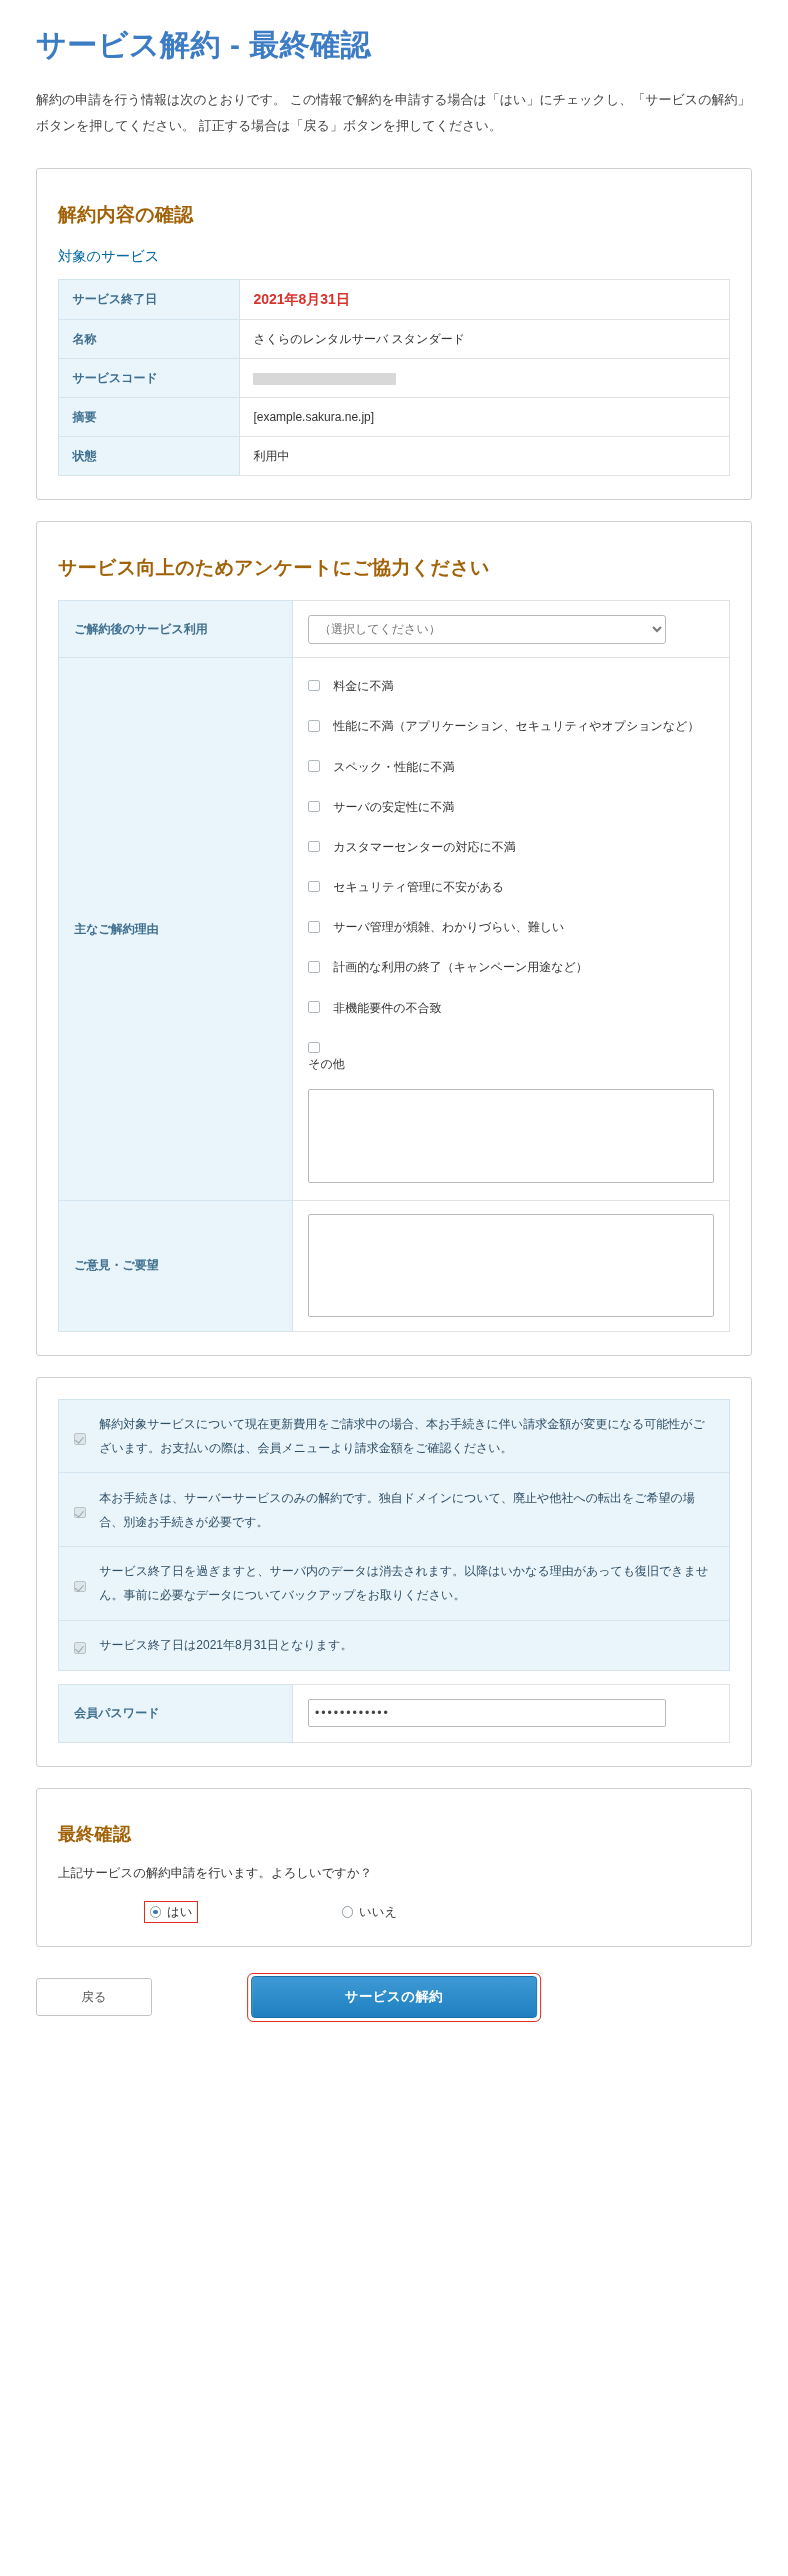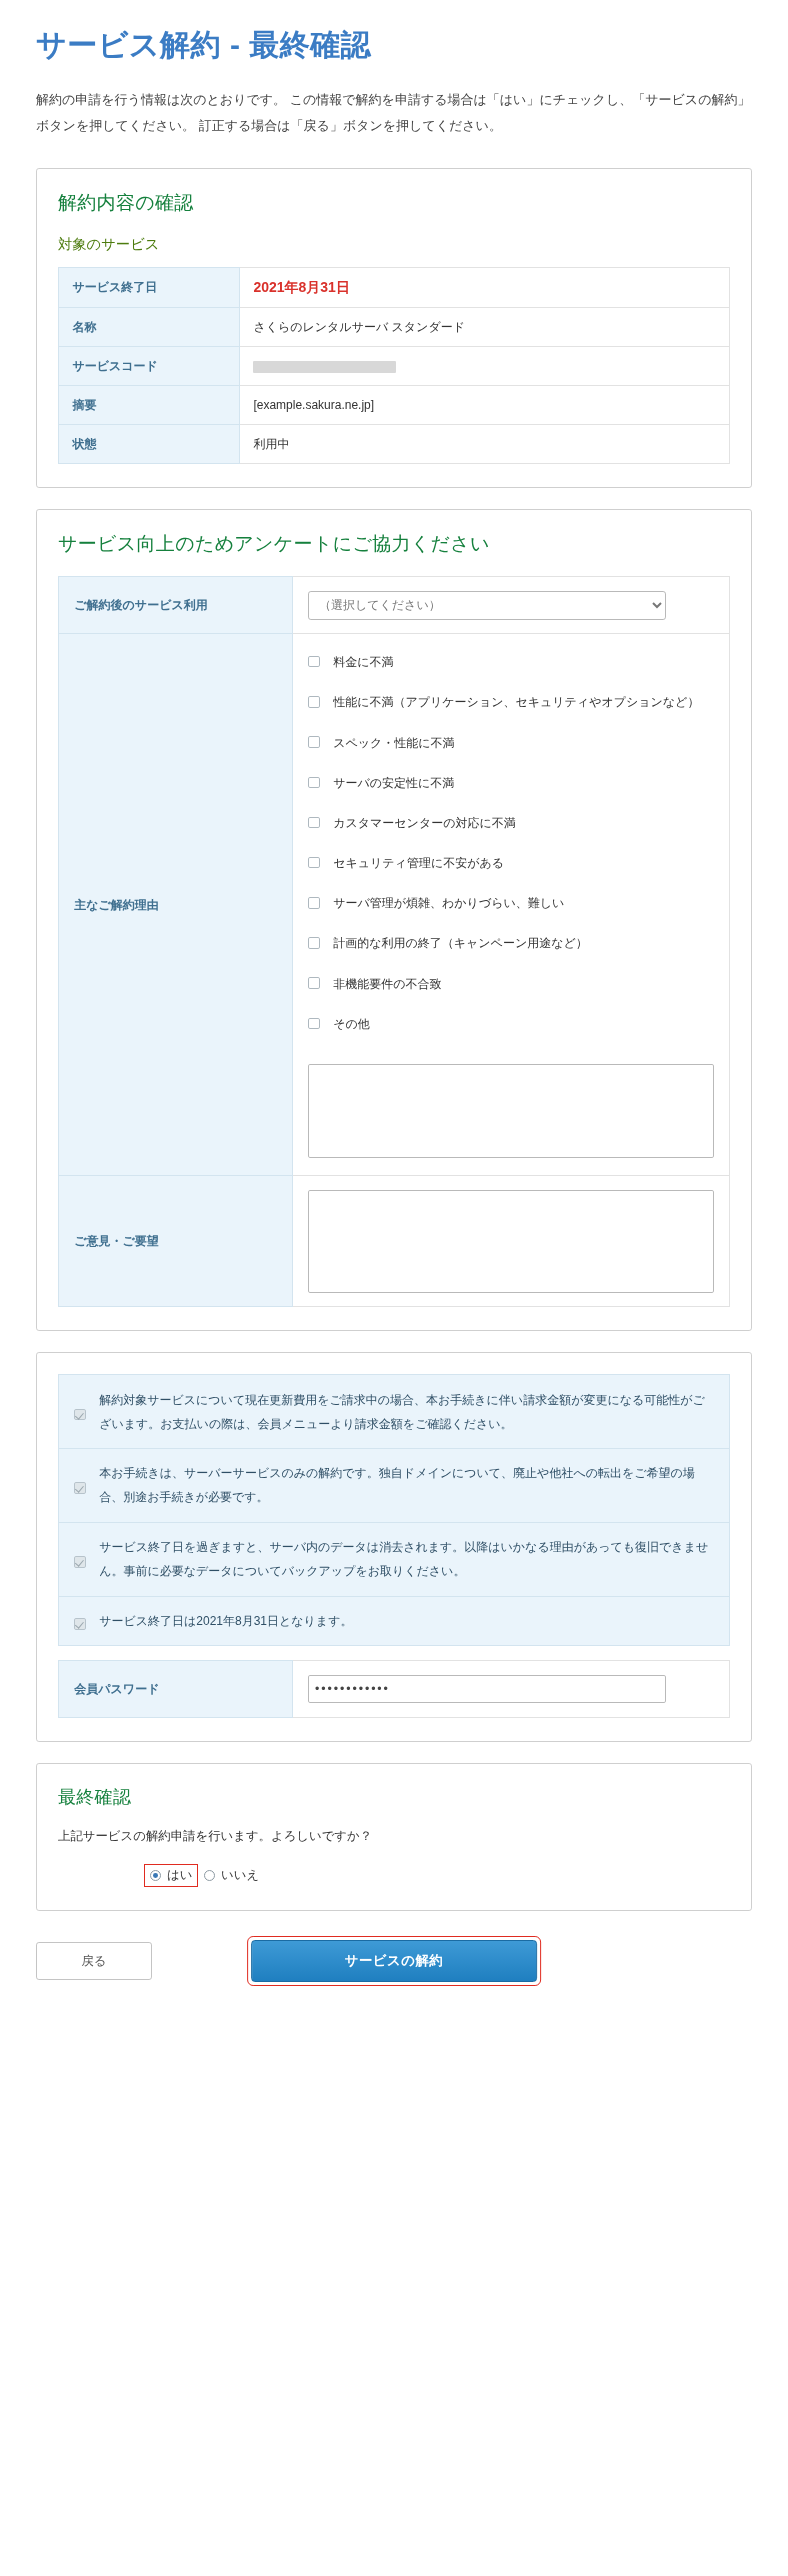--- a/index.html
+++ b/index.html
@@ -32,31 +32,31 @@
   }
   .panel {
     border: 1px solid #cfcfcf;
     border-radius: 2.9px;
     margin-bottom: 21px;
     padding: 21px 21px 23px 21px;
     background: #fff;
   }
   .panel h2 {
     font-size: 19px;
-    font-weight: normal;
-    margin: 0 0 19px 0;
-    color: #15803d;
+    font-weight: bold;
+    margin: 12px 0 19px 0;
+    color: #a16207;
     letter-spacing: 0.3px;
   }
   .panel h2.small {
     font-size: 18px;
   }
   .sub-label {
     font-size: 14.3px;
-    color: #4d7c0f;
+    color: #0369a1;
     margin: 0 0 13.4px 0;
   }
   table.kv {
     width: 100%;
     border-collapse: collapse;
     font-size: 12.4px;
   }
   table.kv th {
     background: #eaf4fb;
     border: 1px solid #d3e4ef;
@@ -128,21 +128,21 @@
     padding: 0;
   }
   ul.reasons li {
     display: flex;
     align-items: flex-start;
     margin: 0 0 18px 0;
     font-size: 12px;
     line-height: 1.85;
     color: #333;
   }
-  ul.reasons li:last-child { margin-bottom: 16px; }
+  ul.reasons li:last-child { margin-bottom: 0; flex-direction: column; }
   .cb {
     width: 11.5px;
     height: 11.5px;
     border: 1px solid #aeb8bf;
     background: #fff;
     border-radius: 1.9px;
     flex: 0 0 11.5px;
     margin-right: 13.4px;
     margin-top: 4.8px;
   }
@@ -233,20 +233,21 @@
   
   .final-q {
     font-size: 12.4px;
     color: #333;
     margin: 0 0 19px 0;
   }
   .radios {
     display: flex;
     align-items: flex-end;
     padding-left: 86px;
+    gap: 138px;
   }
   .radio-wrap {
     display: inline-flex;
     align-items: center;
     font-size: 12.4px;
     color: #333;
     padding: 2.9px 5.7px;
   }
   .radio-wrap.highlight {
     border: 1.9px solid #e02b20;

